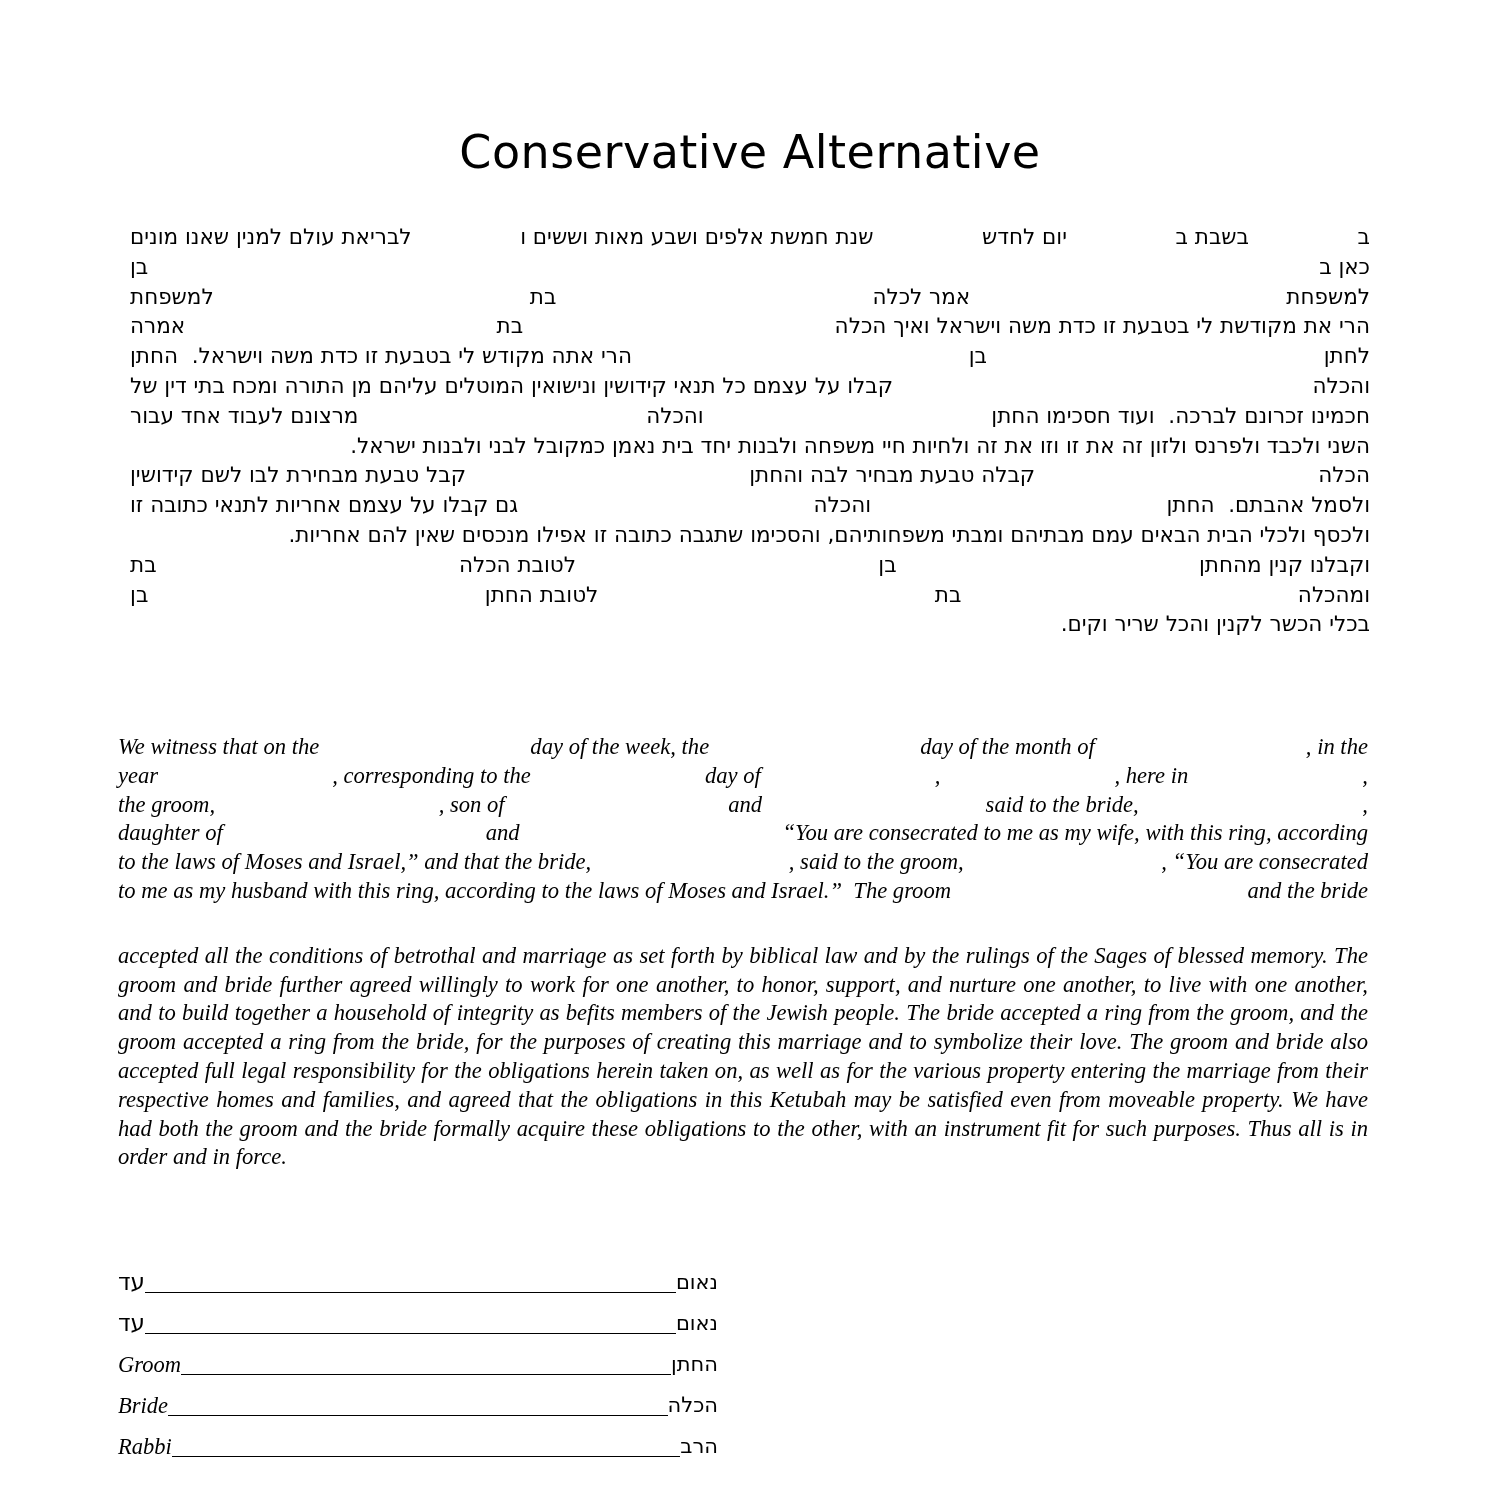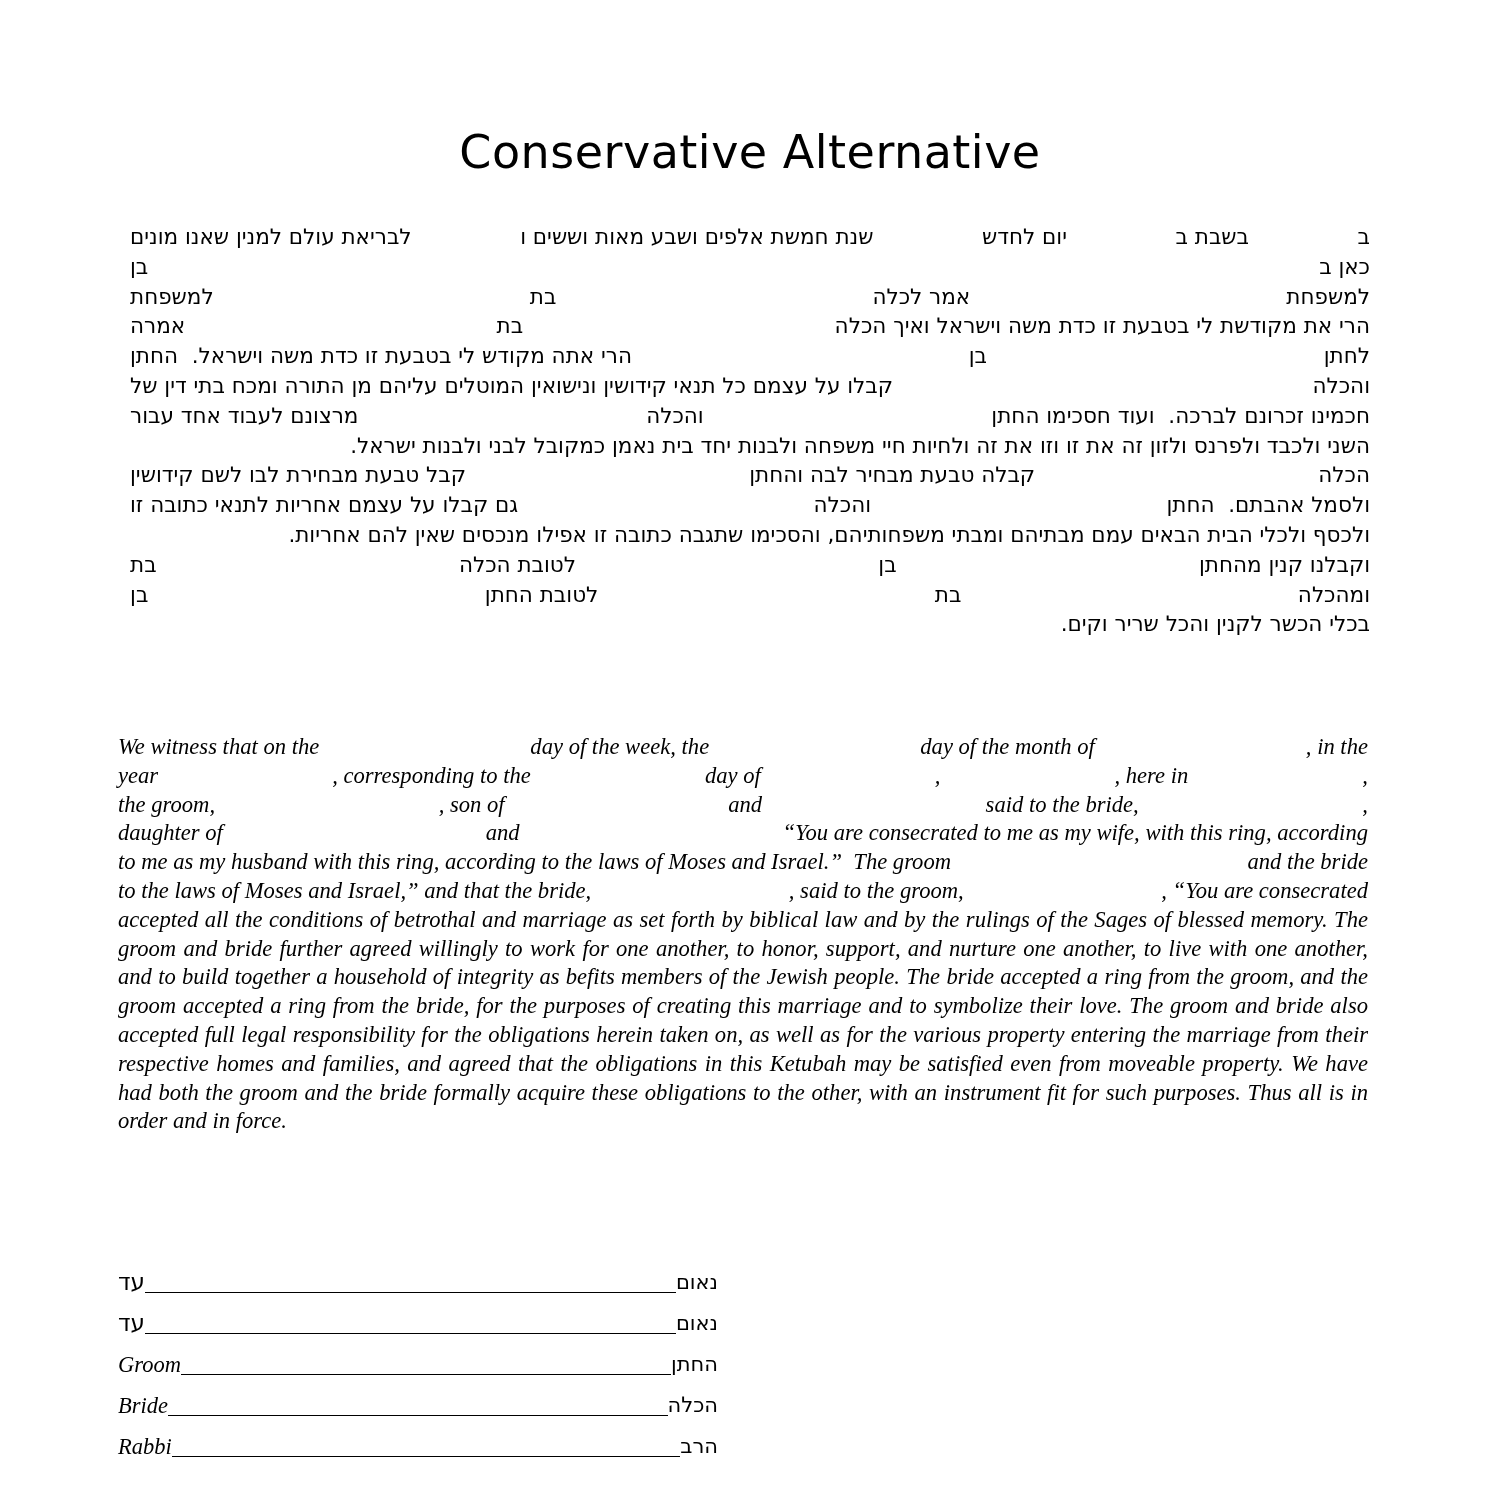--- a/index.html
+++ b/index.html
@@ -75,20 +75,21 @@
   }
   .eng-line.spread {
     display: flex;
     justify-content: space-between;
     white-space: pre;
   }
   .eng-flow {
     display: block;
     text-align: justify;
     text-justify: inter-word;
+    margin-top: 36px;
   }
 
   
   .sig-block {
     position: absolute;
     top: 1255px;
     left: 118px;
     width: 600px;
   }
   .sig-row {
@@ -243,30 +244,30 @@
       <span>,</span>
     </div>
 
     <div class="eng-line spread">
       <span>daughter of</span>
       <span>and</span>
       <span>“You are consecrated to me as my wife, with this ring, according</span>
     </div>
 
     <div class="eng-line spread">
-      <span>to me as my husband with this ring, according to the laws of Moses and Israel.”  The groom</span>
-      <span>and the bride</span>
-    </div>
-
-    <div class="eng-line spread">
       <span>to the laws of Moses and Israel,” and that the bride,</span>
       <span>, said to the groom,</span>
       <span>, “You are consecrated</span>
     </div>
 
+    <div class="eng-line spread">
+      <span>to me as my husband with this ring, according to the laws of Moses and Israel.”  The groom</span>
+      <span>and the bride</span>
+    </div>
+
     <div class="eng-flow">accepted all the conditions of betrothal and marriage as set forth by biblical law and by the rulings of the Sages of blessed memory.  The groom and bride further agreed willingly to work for one another, to honor, support, and nurture one another, to live with one another, and to build together a household of integrity as befits members of the Jewish people.  The bride accepted a ring from the groom, and the groom accepted a ring from the bride, for the purposes of creating this marriage and to symbolize their love.  The groom and bride also accepted full legal responsibility for the obligations herein taken on, as well as for the various property entering the marriage from their respective homes and families, and agreed that the obligations in this Ketubah may be satisfied even from moveable property.  We have had both the groom and the bride formally acquire these obligations to the other, with an instrument fit for such purposes.  Thus all is in order and in force.</div>
 
   </div>
 
   <div class="sig-block">
 
     <div class="sig-row">
       <span class="sig-left heb">עד</span>
       <span class="sig-rule"></span>
       <span class="sig-right">נאום</span>

